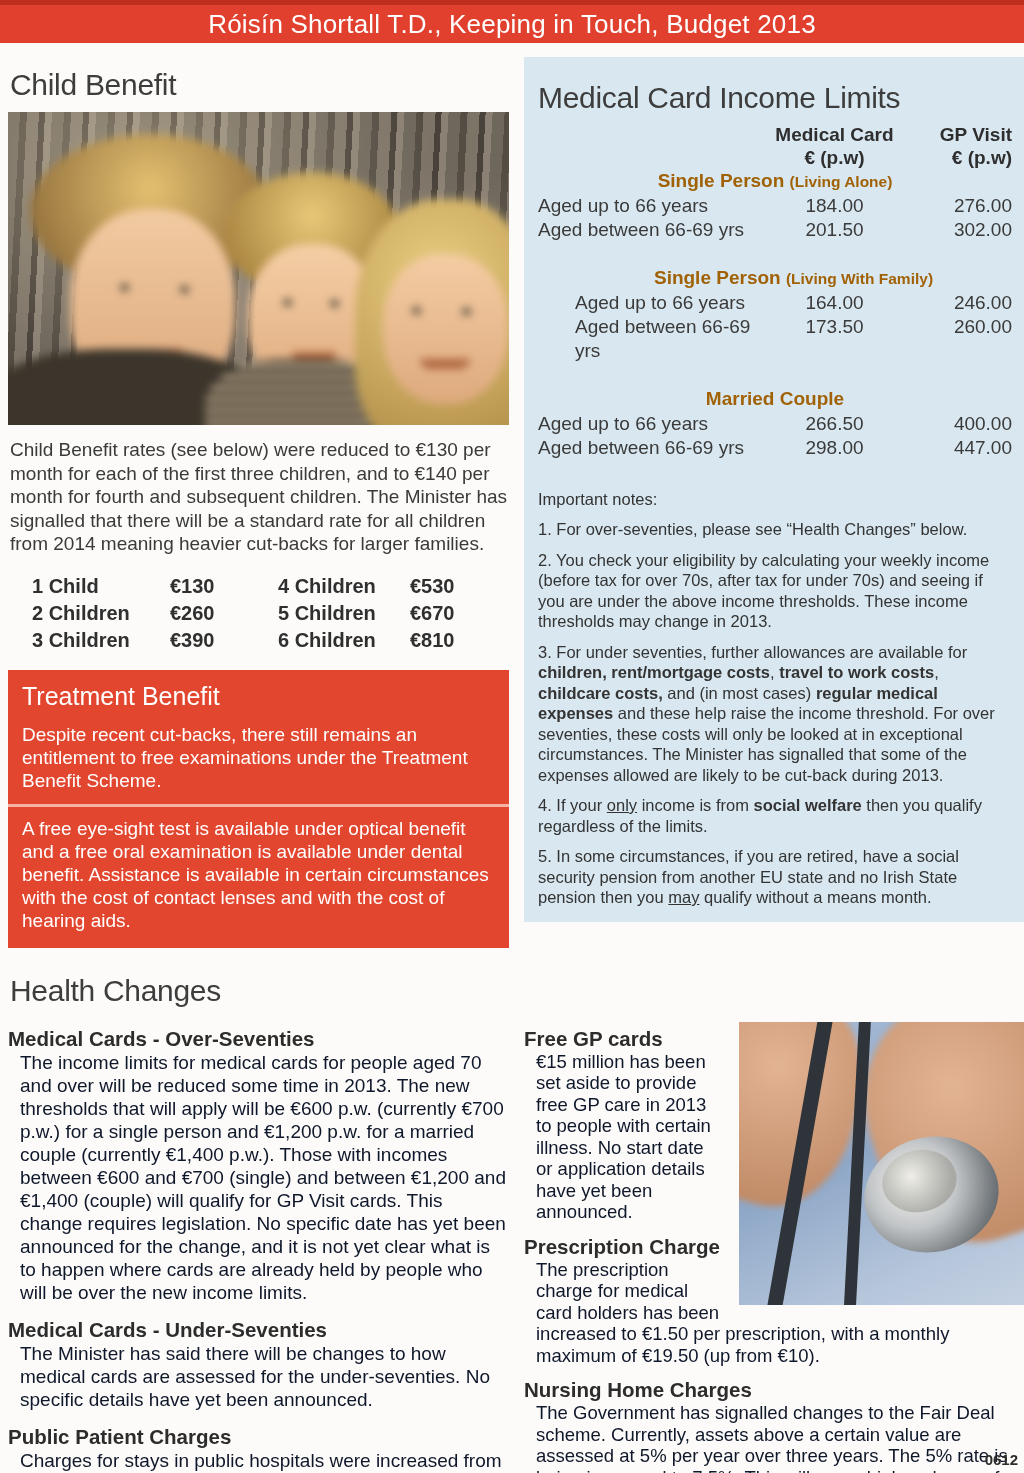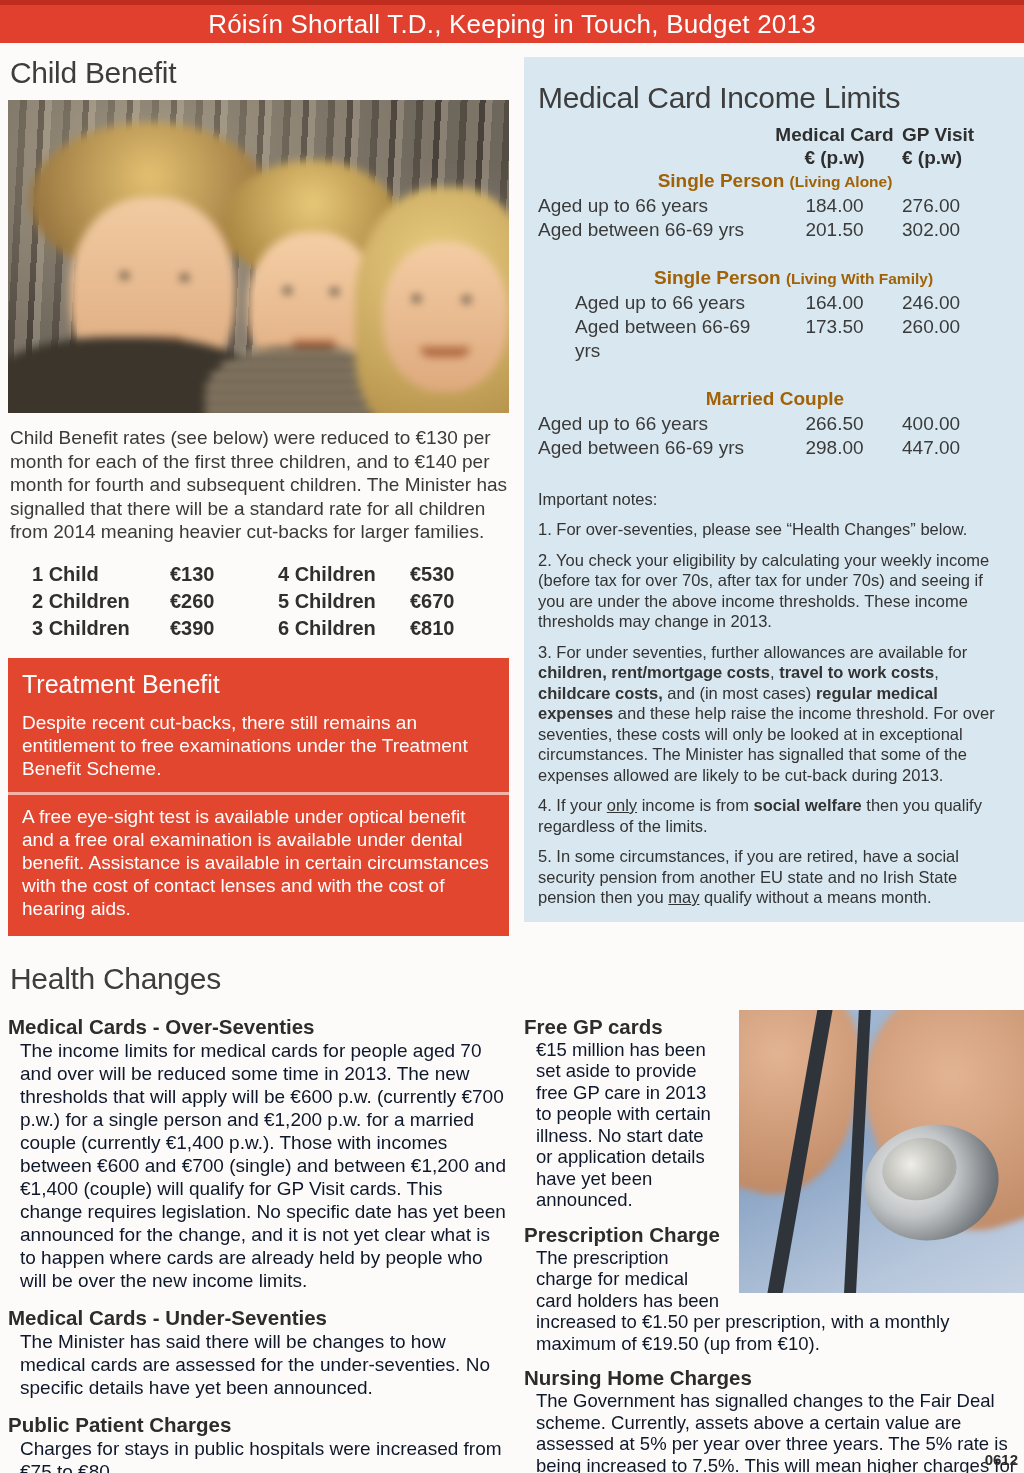--- a/index.html
+++ b/index.html
@@ -9,21 +9,21 @@
           background:#fcfbf9; overflow:hidden; }
 
   
   .banner { height:43px; background:#e1402e; border-top:5px solid #bf2d1e;
             display:flex; align-items:center; justify-content:center;
             box-shadow:0 2px 0 #f1978b inset 0 0 0 transparent; }
   .banner span { color:#ffffff; font-size:26px; letter-spacing:0.2px; }
 
   
   .top-row { display:flex; gap:15px; padding:0 8px; }
-  .col-left { width:501px; flex:none; }
+  .col-left { width:501px; flex:none;margin-top:12px; }
   .col-right { width:500px; flex:none; }
 
   h1.sec { font-size:30px; font-weight:400; color:#3d3d3d; letter-spacing:-0.3px; }
   .col-left h1.sec { margin:13px 0 10px 2px; }
 
   
   .photo-children { width:501px; height:313px; position:relative; overflow:hidden;
     background:repeating-linear-gradient(93deg,#6e675c 0 12px,#544d44 12px 19px,#7d7468 19px 31px,#49423b 31px 37px,#8a8174 37px 44px); }
   .ph-blur { position:absolute; inset:-8px; filter:blur(4px); }
   .bark-light { position:absolute; inset:0;
@@ -54,21 +54,21 @@
   .red-box h2 { font-size:25px; font-weight:400; margin:2px 0 12px 0; }
   .red-box p { font-size:19px; line-height:23px; }
   .crease { height:3px; background:rgba(255,235,230,.65); margin:12px -14px 10px -14px; }
 
   
   .panel { background:#d9e8f0; margin-top:14px; padding:8px 12px 14px 14px; min-height:805px; }
   .panel h1.sec { margin:16px 0 8px 0; }
   .mhead { display:flex; font-weight:bold; font-size:19px; line-height:23px; color:#2e2e2e; margin-top:6px; text-align:center; }
   .mlabel { flex:1; text-align:left; }
   .mv1 { width:135px; flex:none; text-align:center; }
-  .mv2 { width:110px; flex:none; text-align:left; }
+  .mv2 { width:110px; flex:none; text-align:right; }
   .mgroup { margin-top:16px; }
   .mgroup-title { font-size:19px; font-weight:bold; color:#a16207; line-height:24px;text-align:center; }
   .mgroup-title .gs { font-size:15.5px; }
   .mrow { display:flex; font-size:19px; line-height:24px; color:#3a3a3a; }
   .notes-head { font-size:16.5px; margin-top:30px; color:#333; }
   .note { font-size:16.5px; line-height:20.5px; margin-top:10px; color:#333; }
 
   
   .health { padding:0 8px; }
   .health h1.sec { margin:26px 0 4px 2px; }

